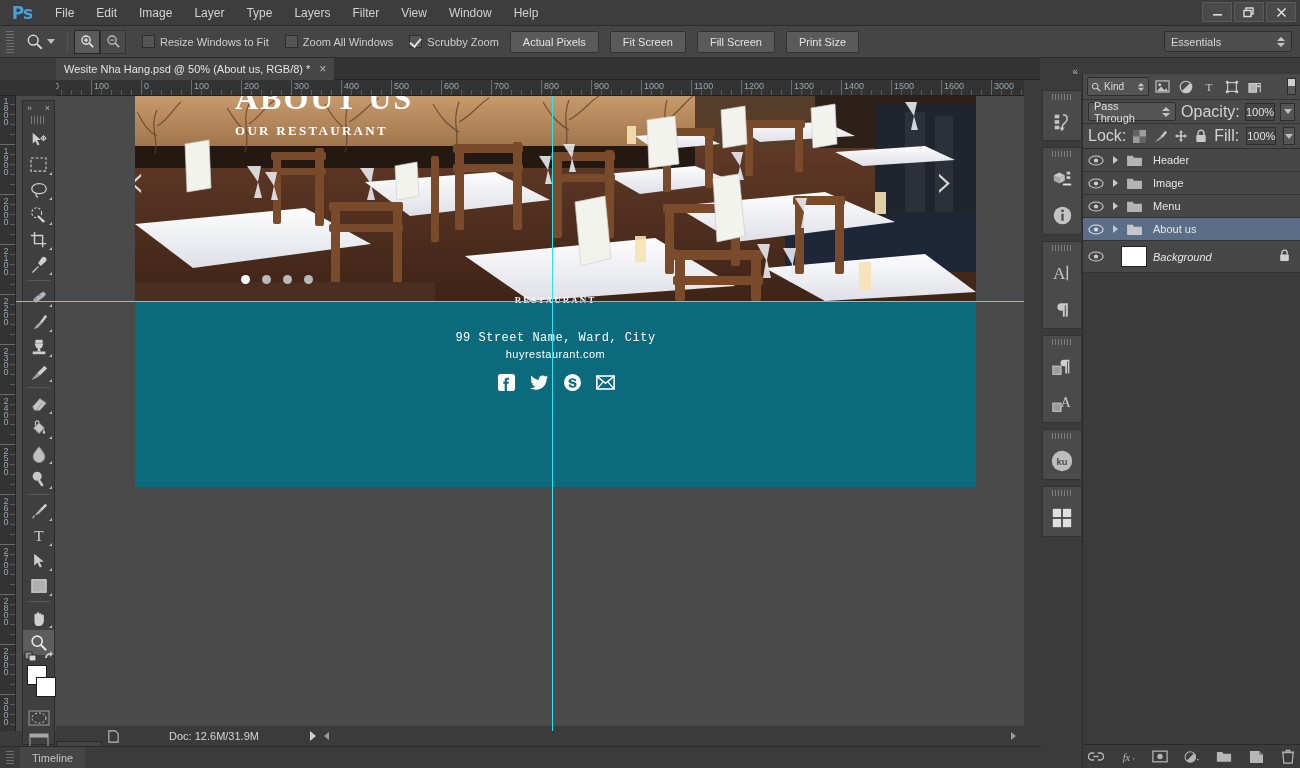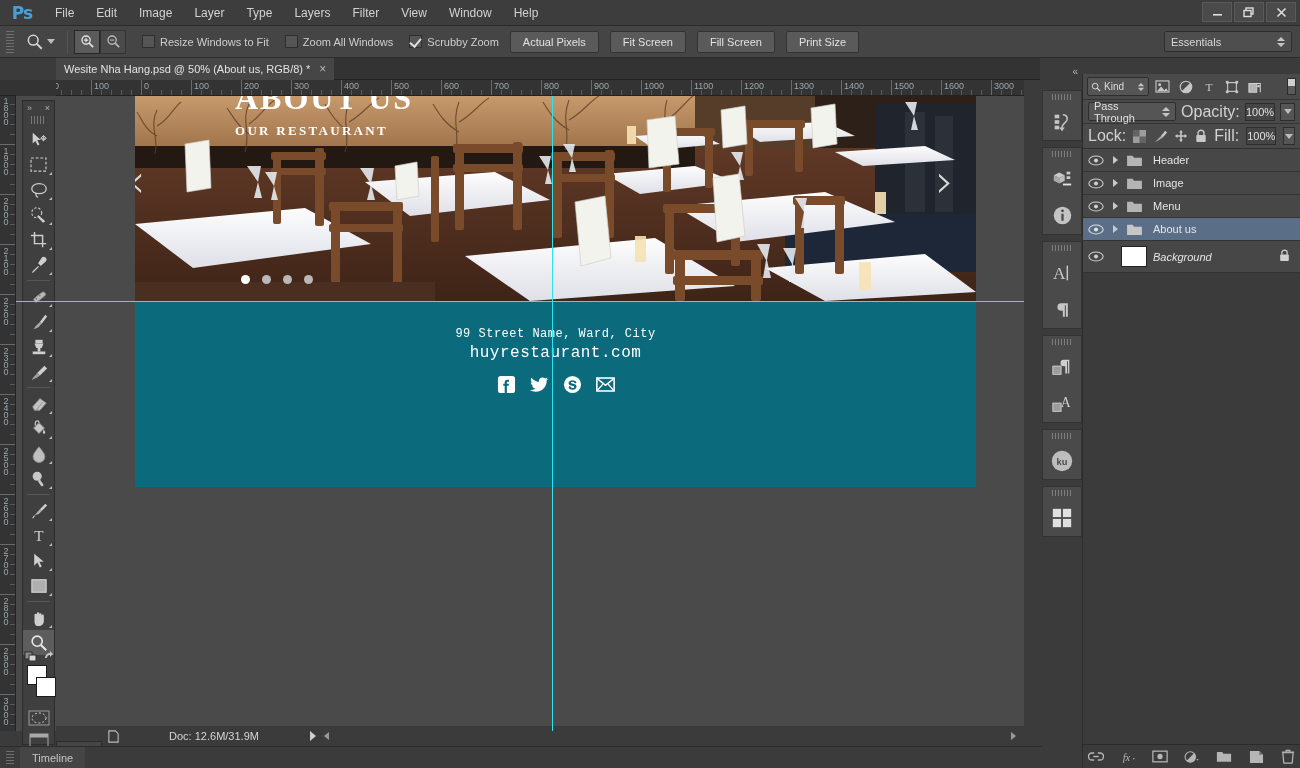--- a/index.html
+++ b/index.html
@@ -155,21 +155,21 @@
 
   .footer {
     position:absolute; left:0; top:205px; width:841px; height:186px;
     background:#0b6b7d; text-align:center; color:#fff;
   }
   .logo-h { font-family:"Liberation Serif", serif; font-style:italic; font-size:38px; line-height:1;
     padding-top:28px; letter-spacing:-1px; }
   .logo-sub { font-family:"Liberation Serif", serif; font-weight:bold; font-size:9px;
     letter-spacing:2px; margin-top:-6px; }
   .addr { font-family:"Liberation Mono", monospace; font-size:12px; margin-top:26px; letter-spacing:.5px; }
-  .site { font-family:Liberation Mono, monospace; font-size:16px; margin-top:3px; letter-spacing:.5px; }
+  .site { font-family:Liberation Sans, sans-serif; font-size:11px; margin-top:3px; letter-spacing:.5px; }
   .socials { display:flex; justify-content:center; gap:14px; margin-top:13px; }
   .soc { width:19px; height:19px; }
 
   .guideV { position:absolute; left:536px; top:0; width:1px; height:635px; background:#2ee3f0; z-index:8; }
   .guideH { position:absolute; left:0; top:205px; width:1008px; height:1px; background:#2ee3f0; z-index:8; }
 
   
   .sb-v { position:absolute; top:96px; right:10px; width:14px; height:635px; background:#3a3a3a; }
   .sb-v .thumb { position:absolute; top:380px; left:2px; width:10px; height:170px; background:#6d6d6d; border-radius:5px; }
   .sb-h { position:absolute; bottom:26px; left:272px; width:752px; height:14px; background:#3a3a3a; }
@@ -684,20 +684,21 @@
         <div class="arrow-r">›</div>
         <div class="dots">
           <span class="dot active"></span>
           <span class="dot"></span>
           <span class="dot"></span>
           <span class="dot"></span>
         </div>
       </div>
 
       <div class="footer">
+        <div class="logo-sub">RESTAURANT</div>
         <div class="addr">99 Street Name, Ward, City</div>
         <div class="site">huyrestaurant.com</div>
         <div class="socials">
           <svg class="soc" viewBox="0 0 20 20">
             <rect x="1" y="1" width="18" height="18" rx="3" fill="#fff"></rect>
             <path d="M12.6 7.2h-1.5c-.5 0-.7.2-.7.7v1.3h2.2l-.3 2.2h-1.9V19h-2.3v-7.6H6.6V9.2h1.5V7.6c0-1.7 1-2.7 2.7-2.7h1.8z" fill="#0b6b7d"></path>
           </svg>
           <svg class="soc" viewBox="0 0 20 20">
             <path d="M19 4.2c-.7.3-1.4.5-2.2.6.8-.5 1.4-1.2 1.7-2.1-.7.4-1.6.8-2.5 1-.7-.8-1.7-1.2-2.8-1.2-2.1 0-3.9 1.7-3.9 3.9 0 .3 0 .6.1.9C6.3 7.1 3.4 5.5 1.4 3c-.3.6-.5 1.2-.5 2 0 1.3.7 2.5 1.7 3.2-.6 0-1.2-.2-1.7-.5v.1c0 1.9 1.3 3.4 3.1 3.8-.3.1-.7.1-1 .1-.2 0-.5 0-.7-.1.5 1.6 2 2.7 3.6 2.7-1.3 1-3 1.6-4.8 1.6H0c1.8 1.1 3.9 1.8 6.1 1.8 7.4 0 11.4-6.1 11.4-11.4v-.5c.8-.6 1.5-1.3 2-2.1z" fill="#fff"></path>
           </svg>

